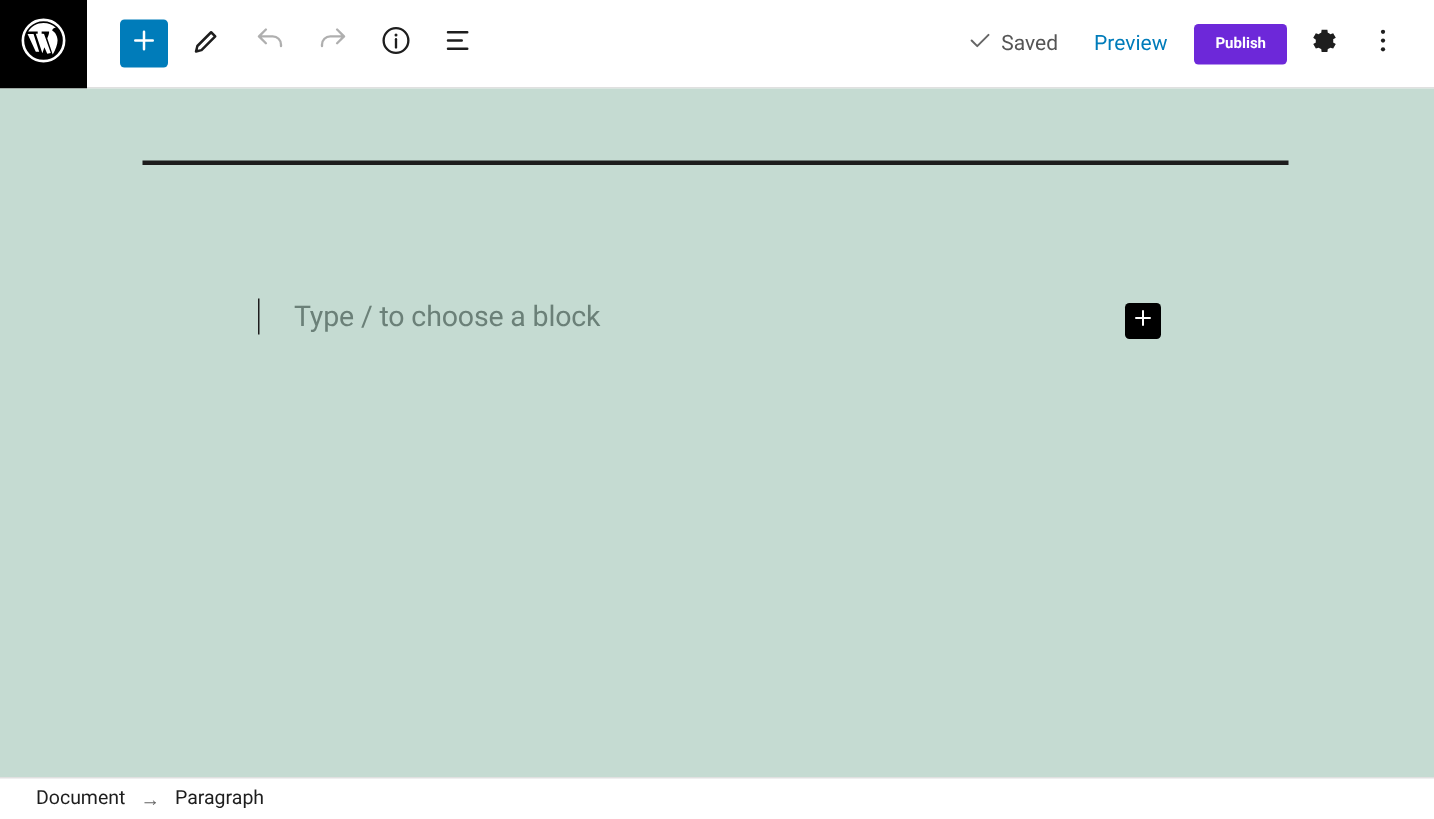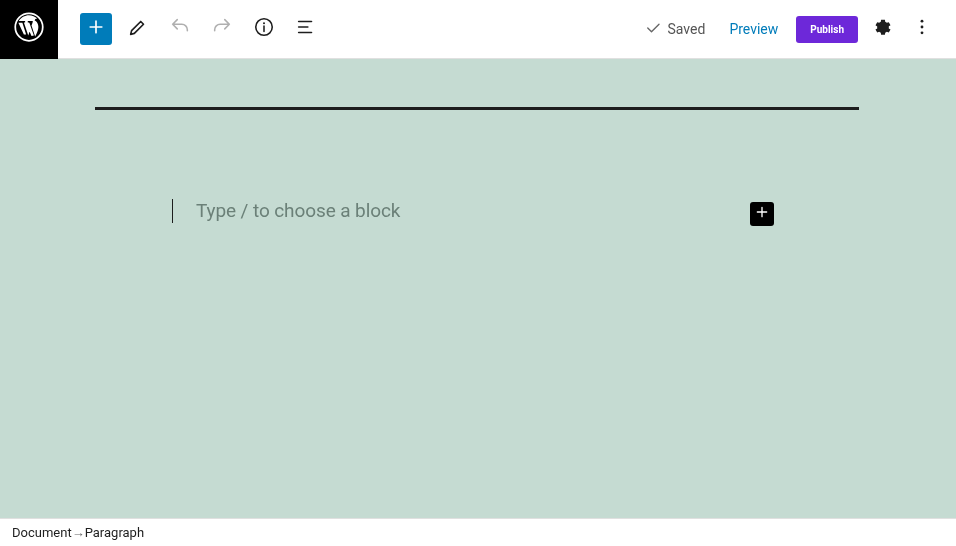--- a/index.html
+++ b/index.html
@@ -116,23 +116,24 @@
     display: flex; align-items: center; justify-content: center;
     cursor: pointer;
   }
 
   .footer {
     height: 28px;
     background: #fff;
     border-top: 1px solid #e0e0e0;
     display: flex;
     align-items: center;
-    padding: 0 12px;
+    padding: 0 24px;
     font-size: 13px;
     color: #1e1e1e;
+    gap: 10px;
   }
   .footer .arrow { color: #666; }
 </style>
 </head>
 <body>
 
 <div class="app">
 
   <div class="topbar">
     <div class="wp-logo">

